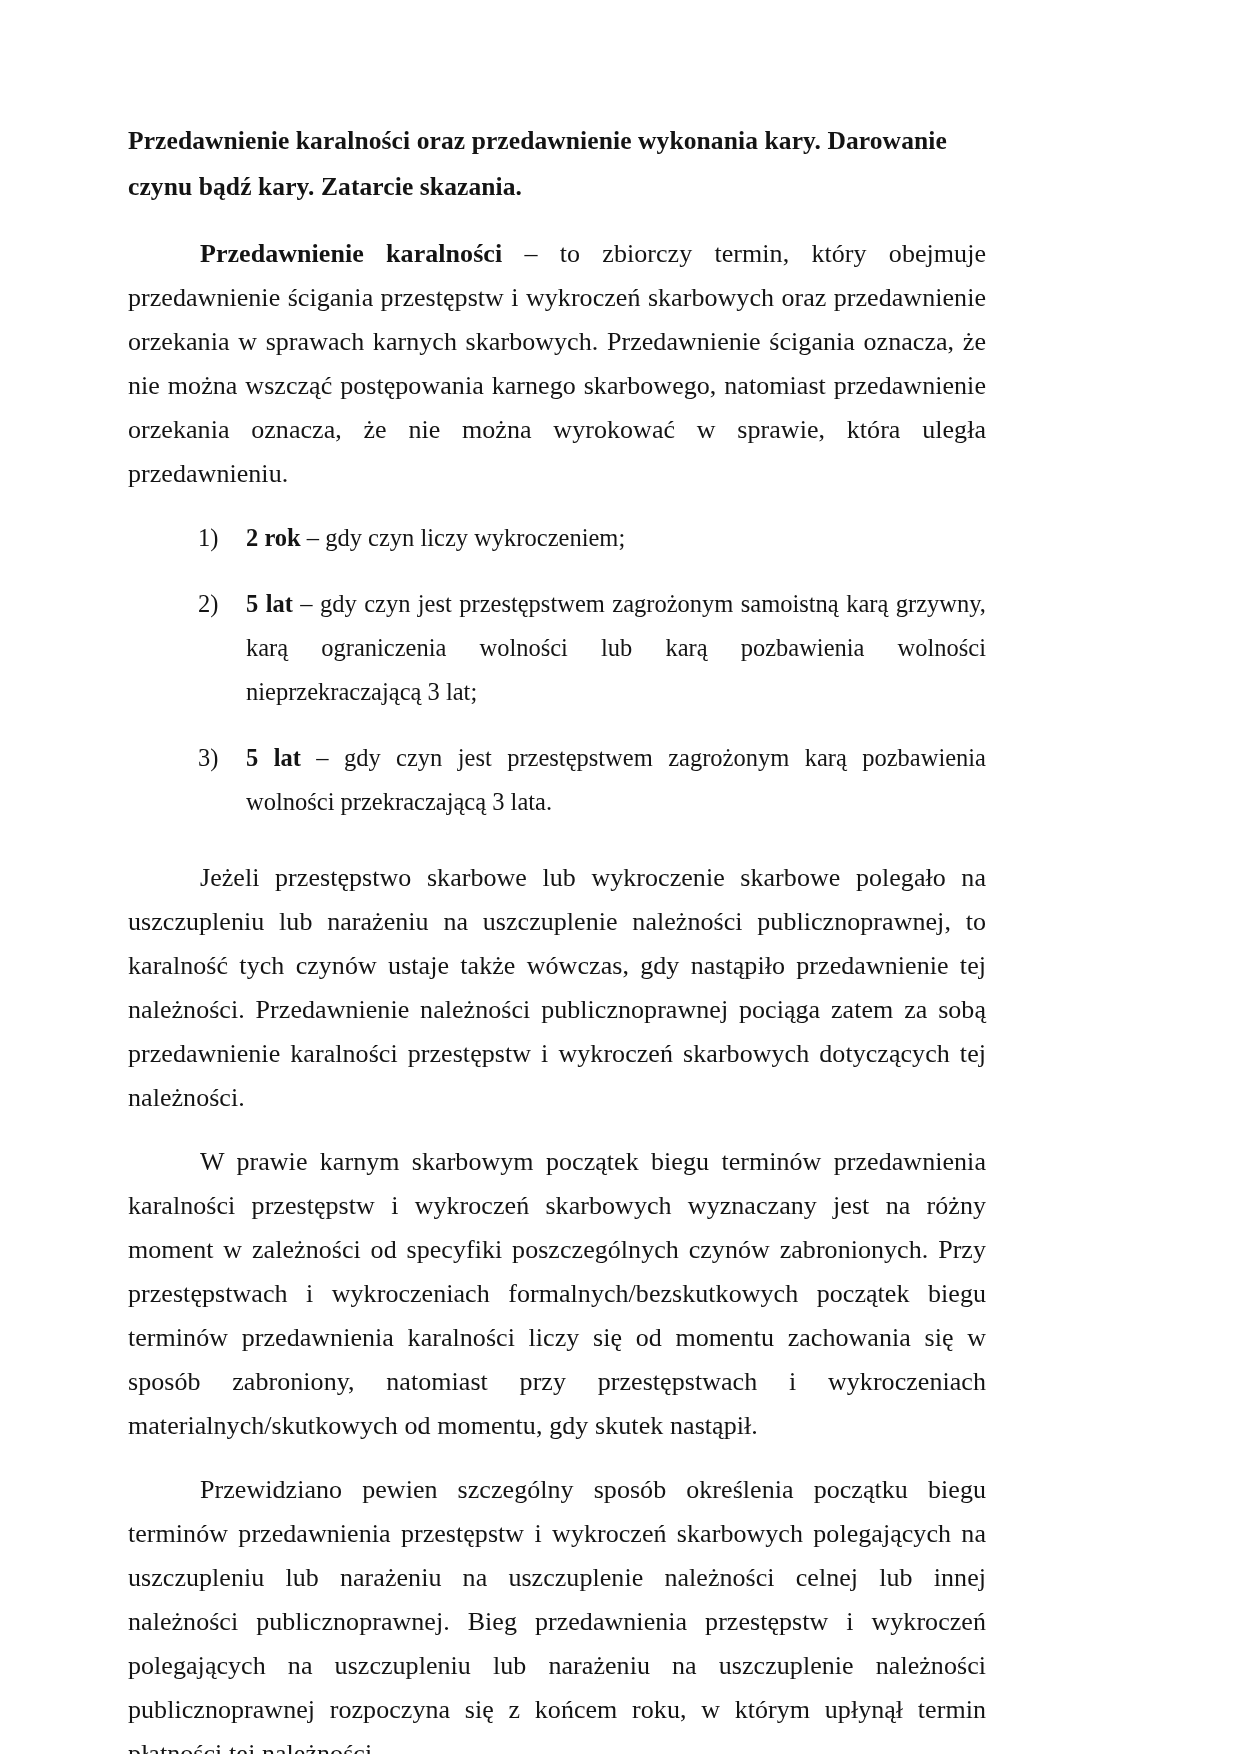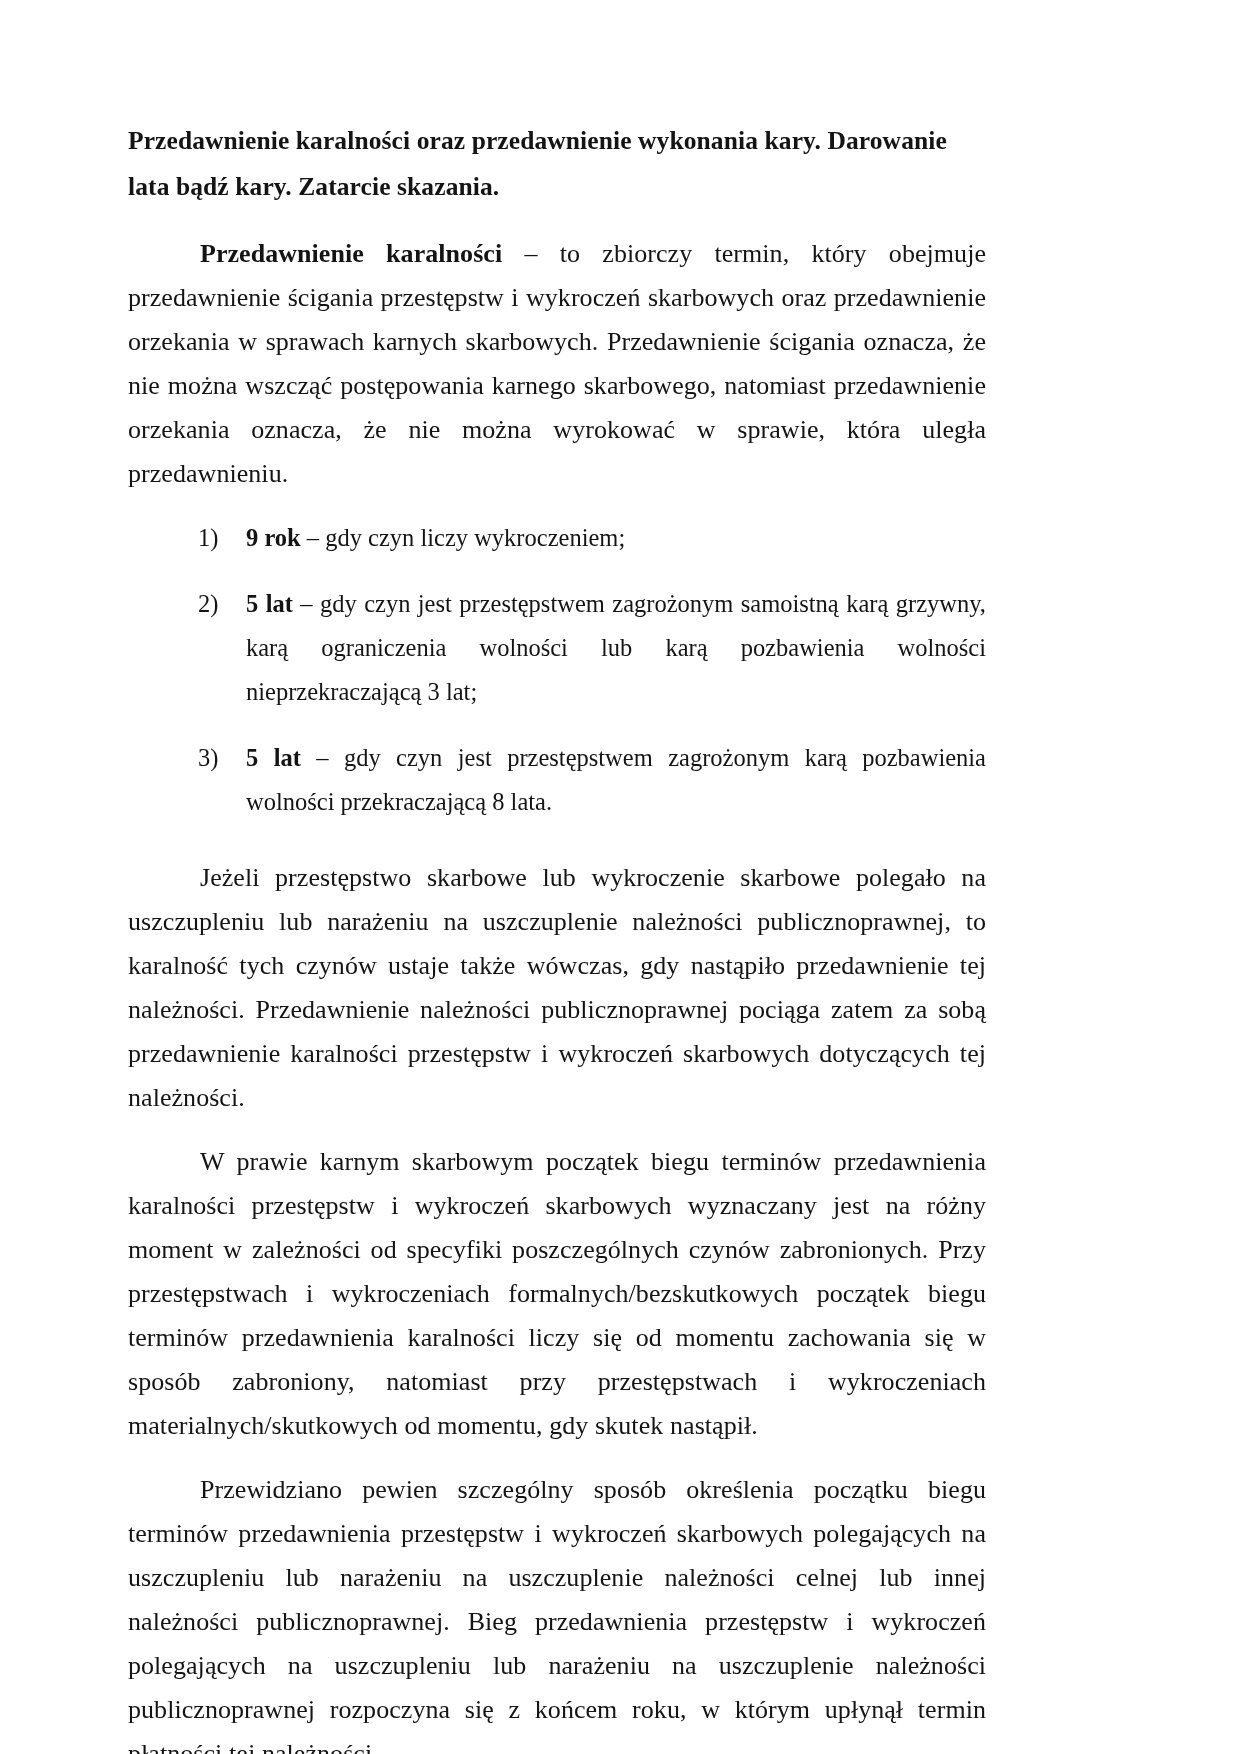--- a/index.html
+++ b/index.html
@@ -92,39 +92,39 @@
   }
 
   .blk-gap { height: 16px; }
 </style>
 </head>
 <body>
 
 <div class="page">
   <div class="content">
 
-    <h1 class="doc-title">Przedawnienie karalności oraz przedawnienie wykonania kary. Darowanie lata bądź kary. Zatarcie skazania.</h1>
+    <h1 class="doc-title">Przedawnienie karalności oraz przedawnienie wykonania kary. Darowanie czynu bądź kary. Zatarcie skazania.</h1>
 
     <p class="para">
       <span class="lead">Przedawnienie karalności</span><span> – to zbiorczy termin, który obejmuje przedawnienie ścigania przestępstw i wykroczeń skarbowych oraz przedawnienie orzekania w sprawach karnych skarbowych. Przedawnienie ścigania oznacza, że nie można wszcząć postępowania karnego skarbowego, natomiast przedawnienie orzekania oznacza, że nie można wyrokować w sprawie, która uległa przedawnieniu.</span>
     </p>
 
 
     <ol class="num-list">
       <li class="num-item">
         <span class="num-marker">1)</span>
-        <span class="term">9 rok</span><span> – gdy czyn liczy wykroczeniem;</span>
+        <span class="term">2 rok</span><span> – gdy czyn liczy wykroczeniem;</span>
       </li>
       <li class="num-item">
         <span class="num-marker">2)</span>
         <span class="term">5 lat</span><span> – gdy czyn jest przestępstwem zagrożonym samoistną karą grzywny, karą ograniczenia wolności lub karą pozbawienia wolności nieprzekraczającą 3 lat;</span>
       </li>
       <li class="num-item">
         <span class="num-marker">3)</span>
-        <span class="term">5 lat</span><span> – gdy czyn jest przestępstwem zagrożonym karą pozbawienia wolności przekraczającą 8 lata.</span>
+        <span class="term">5 lat</span><span> – gdy czyn jest przestępstwem zagrożonym karą pozbawienia wolności przekraczającą 3 lata.</span>
       </li>
     </ol>
 
     <div class="blk-gap"></div>
 
     <p class="para">Jeżeli przestępstwo skarbowe lub wykroczenie skarbowe polegało na uszczupleniu lub narażeniu na uszczuplenie należności publicznoprawnej, to karalność tych czynów ustaje także wówczas, gdy nastąpiło przedawnienie tej należności. Przedawnienie należności publicznoprawnej pociąga zatem za sobą przedawnienie karalności przestępstw i wykroczeń skarbowych dotyczących tej należności.</p>
 
     <p class="para">W prawie karnym skarbowym początek biegu terminów przedawnienia karalności przestępstw i wykroczeń skarbowych wyznaczany jest na różny moment w zależności od specyfiki poszczególnych czynów zabronionych. Przy przestępstwach i wykroczeniach formalnych/bezskutkowych początek biegu terminów przedawnienia karalności liczy się od momentu zachowania się w sposób zabroniony, natomiast przy przestępstwach i wykroczeniach materialnych/skutkowych od momentu, gdy skutek nastąpił.</p>
 
     <p class="para">Przewidziano pewien szczególny sposób określenia początku biegu terminów przedawnienia przestępstw i wykroczeń skarbowych polegających na uszczupleniu lub narażeniu na uszczuplenie należności celnej lub innej należności publicznoprawnej. Bieg przedawnienia przestępstw i wykroczeń  polegających na uszczupleniu lub narażeniu na uszczuplenie należności publicznoprawnej rozpoczyna się z końcem roku, w którym upłynął termin płatności tej należności.</p>

